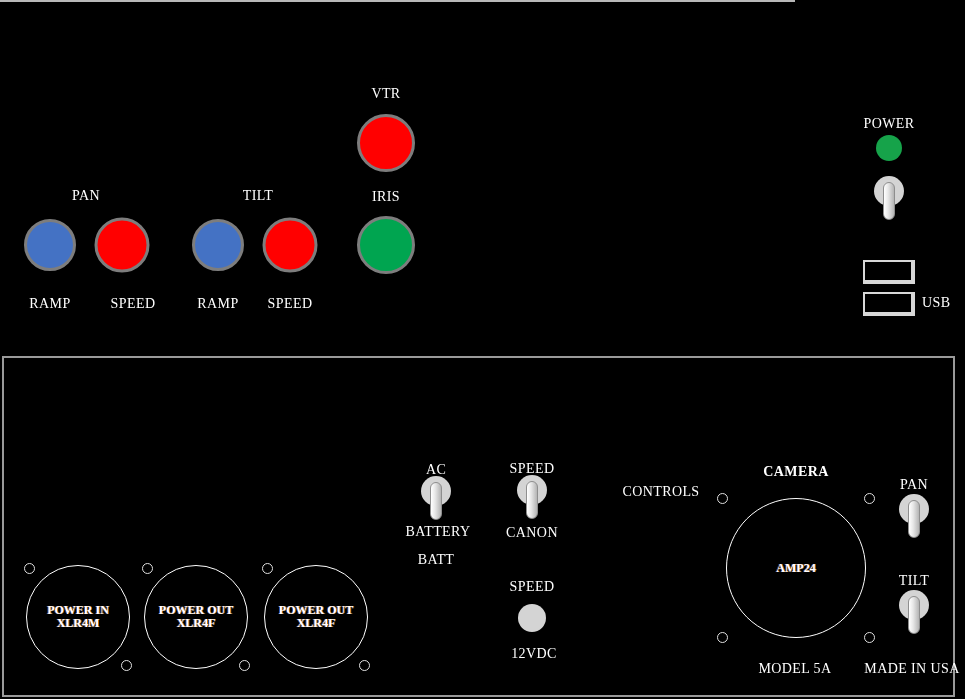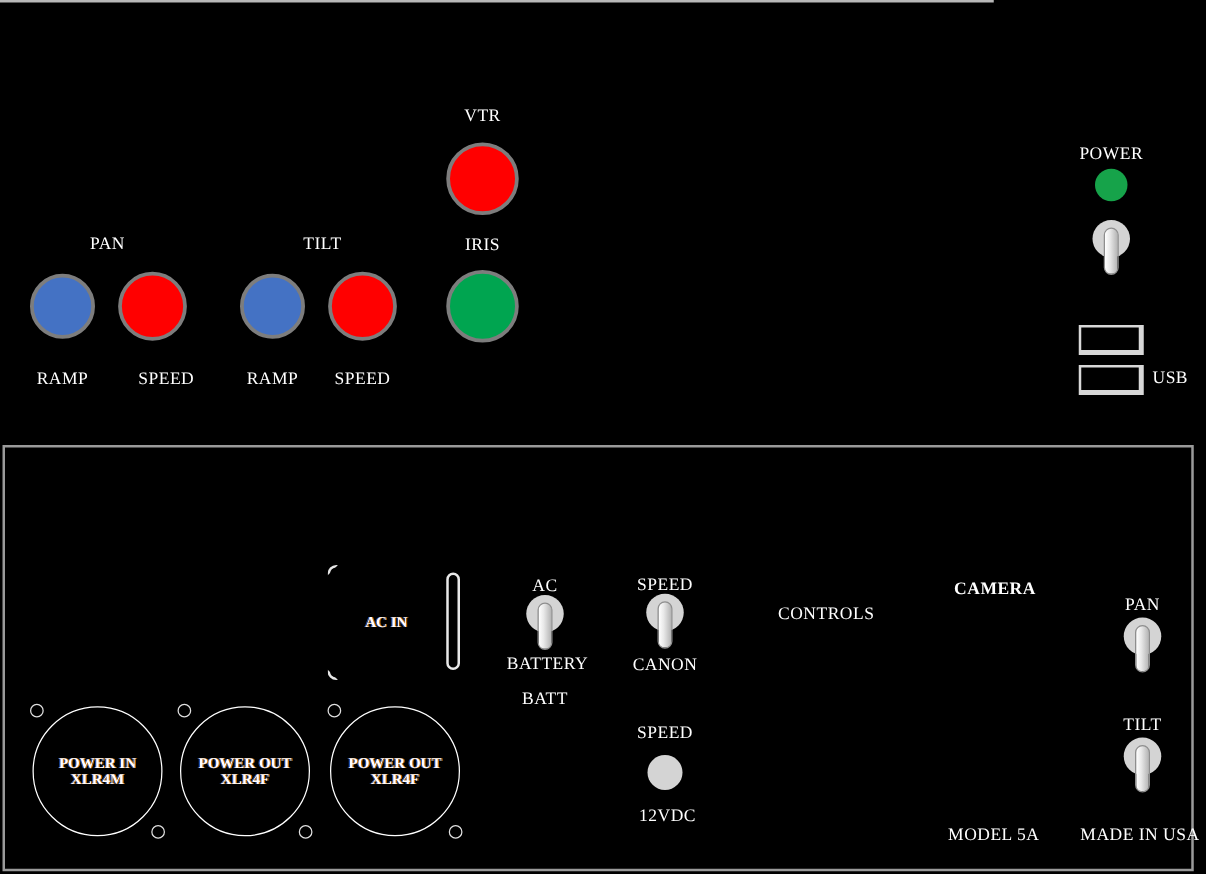--- a/index.html
+++ b/index.html
@@ -209,26 +209,20 @@
     <div class="connector" style="left:312px; top:259px; width:120px; height:120px;">
       <div class="ring" style="width:104px; height:104px;"></div>
       <div class="screw" style="left:6px; top:6px;"></div>
       <div class="screw" style="right:6px; bottom:6px;"></div>
       <div class="ctext">
         <span>POWER OUT</span><br>
         <span>XLR4F</span>
       </div>
     </div>
 
-    <div class="acin-wrap" style="left:312px; top:140px; width:116px; height:104px;">
-      <div class="corner" style="left:4px; top:6px;"></div>
-      <div class="corner" style="left:4px; bottom:6px; transform:scaleY(-1);"></div>
-      <div class="bar" style="right:6px; top:12px;"></div>
-      <div class="acin-text" style="left:44%;">AC IN</div>
-    </div>
 
     <div class="lbl" style="left:432px; top:104px;">AC</div>
     <div class="toggle" style="left:432px; top:140px; width:30px; height:44px;">
       <div class="base"></div>
       <div class="lever"></div>
     </div>
     <div class="lbl" style="left:434px; top:166px;">BATTERY</div>
 
     <div class="lbl" style="left:432px; top:194px;">BATT</div>
 
@@ -239,20 +233,28 @@
     </div>
     <div class="lbl" style="left:528px; top:167px;">CANON</div>
 
     <div class="lbl" style="left:528px; top:221px;">SPEED</div>
     <div class="tally-led" style="left:528px; top:260px;"></div>
     <div class="lbl" style="left:530px; top:288px;">12VDC</div>
 
     <div class="lbl" style="left:625px; top:480px; top:126px;margin-left:32px;">CONTROLS</div>
 
     <div class="lbl" style="left:792px; top:106px;font-weight:bold;">CAMERA</div>
+    <div class="connector" style="left:792px; top:210px; width:162px; height:162px;">
+      <div class="ring" style="width:140px; height:140px;"></div>
+      <div class="screw" style="left:2px; top:6px;"></div>
+      <div class="screw" style="right:2px; top:6px;"></div>
+      <div class="screw" style="left:2px; bottom:6px;"></div>
+      <div class="screw" style="right:2px; bottom:6px;"></div>
+      <div class="ctext">AMP24</div>
+    </div>
 
     <div class="lbl" style="left:910px; top:119px;">PAN</div>
     <div class="toggle" style="left:910px; top:158px; width:30px; height:44px;">
       <div class="base"></div>
       <div class="lever"></div>
     </div>
 
     <div class="lbl" style="left:910px; top:215px;">TILT</div>
     <div class="toggle" style="left:910px; top:254px; width:30px; height:44px;">
       <div class="base"></div>

